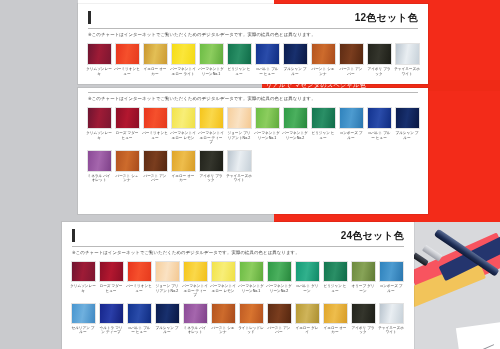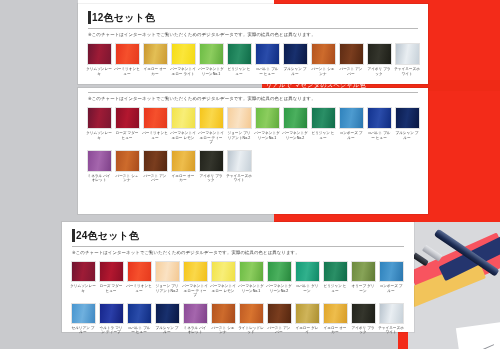--- a/index.html
+++ b/index.html
@@ -70,25 +70,26 @@
     background:#8d8f96;transform:rotate(-16deg);
   }
 
   
   .panel{
     position:absolute;background:#ffffff;
     box-shadow:0 0 0 1px rgba(0,0,0,.06);
   }
   #panel-12{left:78px;top:4px;width:350px;height:80px;}
   #panel-18{left:78px;top:88px;width:350px;height:126px;}
-  #panel-24{left:62px;top:222px;width:352px;height:110px;}
+  #panel-24{left:62px;top:222px;width:352px;height:127px;}
 
   .panel-head{
     display:flex;align-items:center;gap:1px;
     margin:7px 10px 0 10px;
+    justify-content:space-between;
   }
   .head-bar{width:3px;height:13px;background:#2b2b2b;flex:0 0 auto;}
   .head-title{
     font-size:10px;font-weight:700;color:#1b1b1b;letter-spacing:.2px;
     line-height:13px;
   }
   .head-rule{
     margin:4px 10px 0 10px;height:1px;background:#b9b9b9;
   }
   .panel-note{

